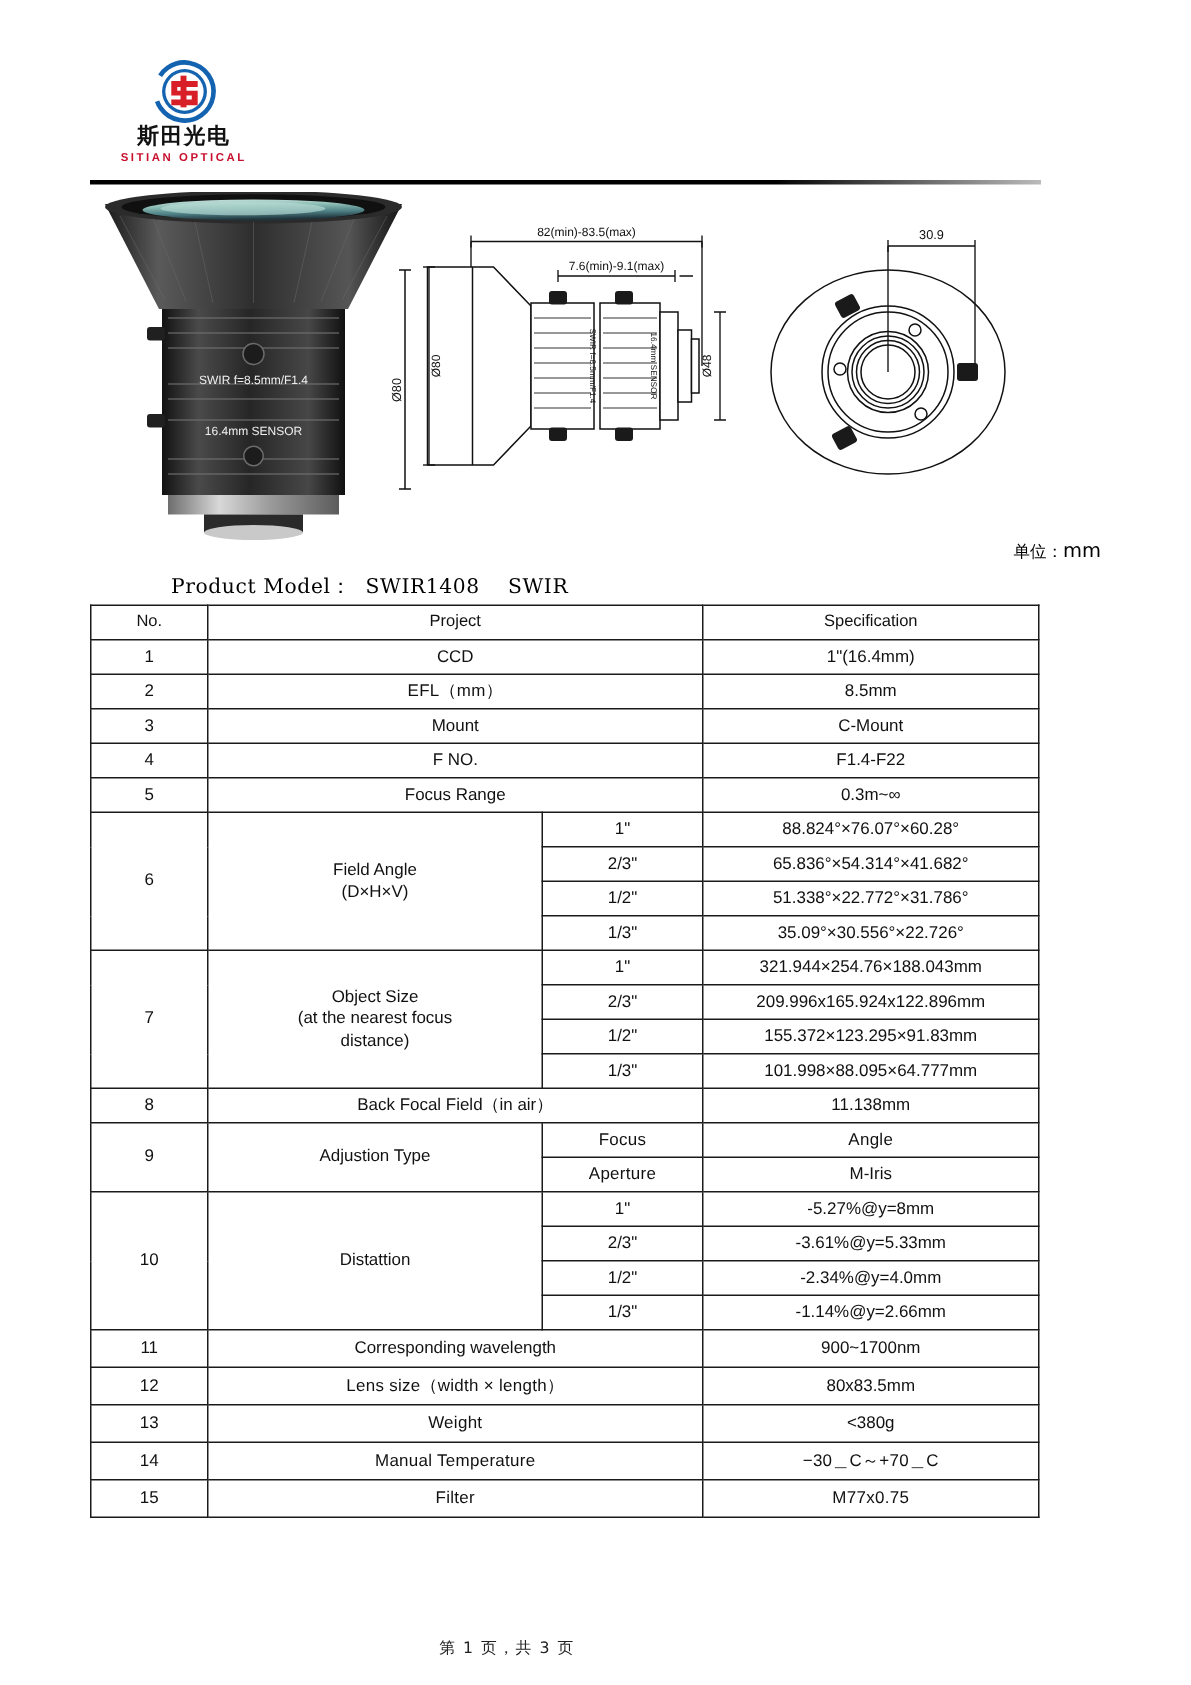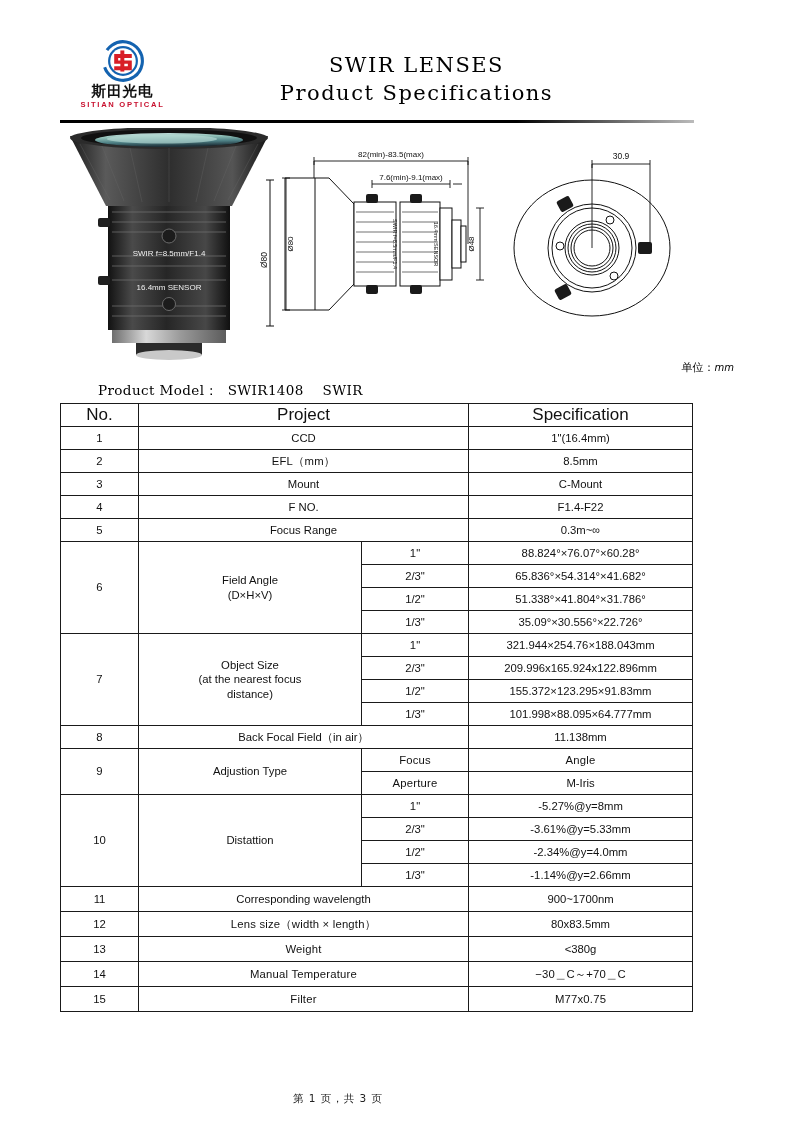--- a/index.html
+++ b/index.html
@@ -119,27 +119,26 @@
   .unit-note {
     position: absolute;
     right: 60px;
     top: 360px;
     font-family: "DejaVu Sans", sans-serif;
     font-size: 11px;
     color: #000;
     white-space: nowrap;
   }
   .unit-note .u-mm {
-    font-size: 10px;
-    font-style: italic;
+    font-size: 13px;
   }
 
   .model-line {
     position: absolute;
-    left: 98px;
+    left: 114px;
     top: 382px;
     font-family: "DejaVu Serif", serif;
     font-size: 13.5px;
     letter-spacing: 0.4px;
     white-space: pre;
   }
 
   
   table.spec {
     position: absolute;
@@ -155,21 +154,21 @@
     vertical-align: middle;
     font-family: "Liberation Sans", sans-serif;
     font-size: 11.3px;
     font-weight: normal;
     padding: 0;
     height: 22px;
     line-height: 1.25;
     color: #111;
   }
   table.spec th {
-    font-size: 17px;
+    font-size: 11px;
   }
   td.serif, th.serif {
     font-family: "DejaVu Serif", serif;
     font-size: 11px;
     letter-spacing: 0.2px;
   }
   .col-no   { width: 78px; }
   .col-proj { width: 223px; }
   .col-sub  { width: 107px; }
   .col-spec { width: 224px; }
@@ -198,24 +197,20 @@
       <svg viewBox="0 0 100 100" width="44" height="44">
         <circle cx="50" cy="50" r="44" fill="none" stroke="#1463b0" stroke-width="7" stroke-dasharray="150 40" transform="rotate(-35 50 50)"></circle>
         <circle cx="50" cy="50" r="34" fill="#1463b0"></circle>
         <circle cx="50" cy="50" r="29" fill="#ffffff"></circle>
         <path d="M30 34 h40 v9 h-31 v6 h31 v22 h-40 v-9 h31 v-6 h-31 z" fill="#d81e27"></path>
         <rect x="44" y="26" width="9" height="48" fill="#d81e27"></rect>
       </svg>
     </div>
     <div class="logo-cn">斯田光电</div>
     <div class="logo-en">SITIAN OPTICAL</div>
-  </div>
-  <div class="title-block">
-    <div class="title-main">SWIR LENSES</div>
-    <div class="title-sub">Product Specifications</div>
   </div>
 </div>
 <div class="header-rule"></div>
 
 <div class="figures">
 
   <div class="photo">
     <svg viewBox="0 0 214 232" width="214" height="232">
       <defs>
         <linearGradient id="hoodG" x1="0" y1="0" x2="1" y2="0">
@@ -458,21 +453,21 @@
       </td>
       <td>1"</td>
       <td>88.824°×76.07°×60.28°</td>
     </tr>
     <tr>
       <td>2/3"</td>
       <td>65.836°×54.314°×41.682°</td>
     </tr>
     <tr>
       <td>1/2"</td>
-      <td>51.338°×41.804°×31.786°</td>
+      <td>51.338°×22.772°×31.786°</td>
     </tr>
     <tr>
       <td>1/3"</td>
       <td>35.09°×30.556°×22.726°</td>
     </tr>
 
     <tr>
       <td rowspan="4">7</td>
       <td rowspan="4" class="two-line">
         <div>Object Size</div>

